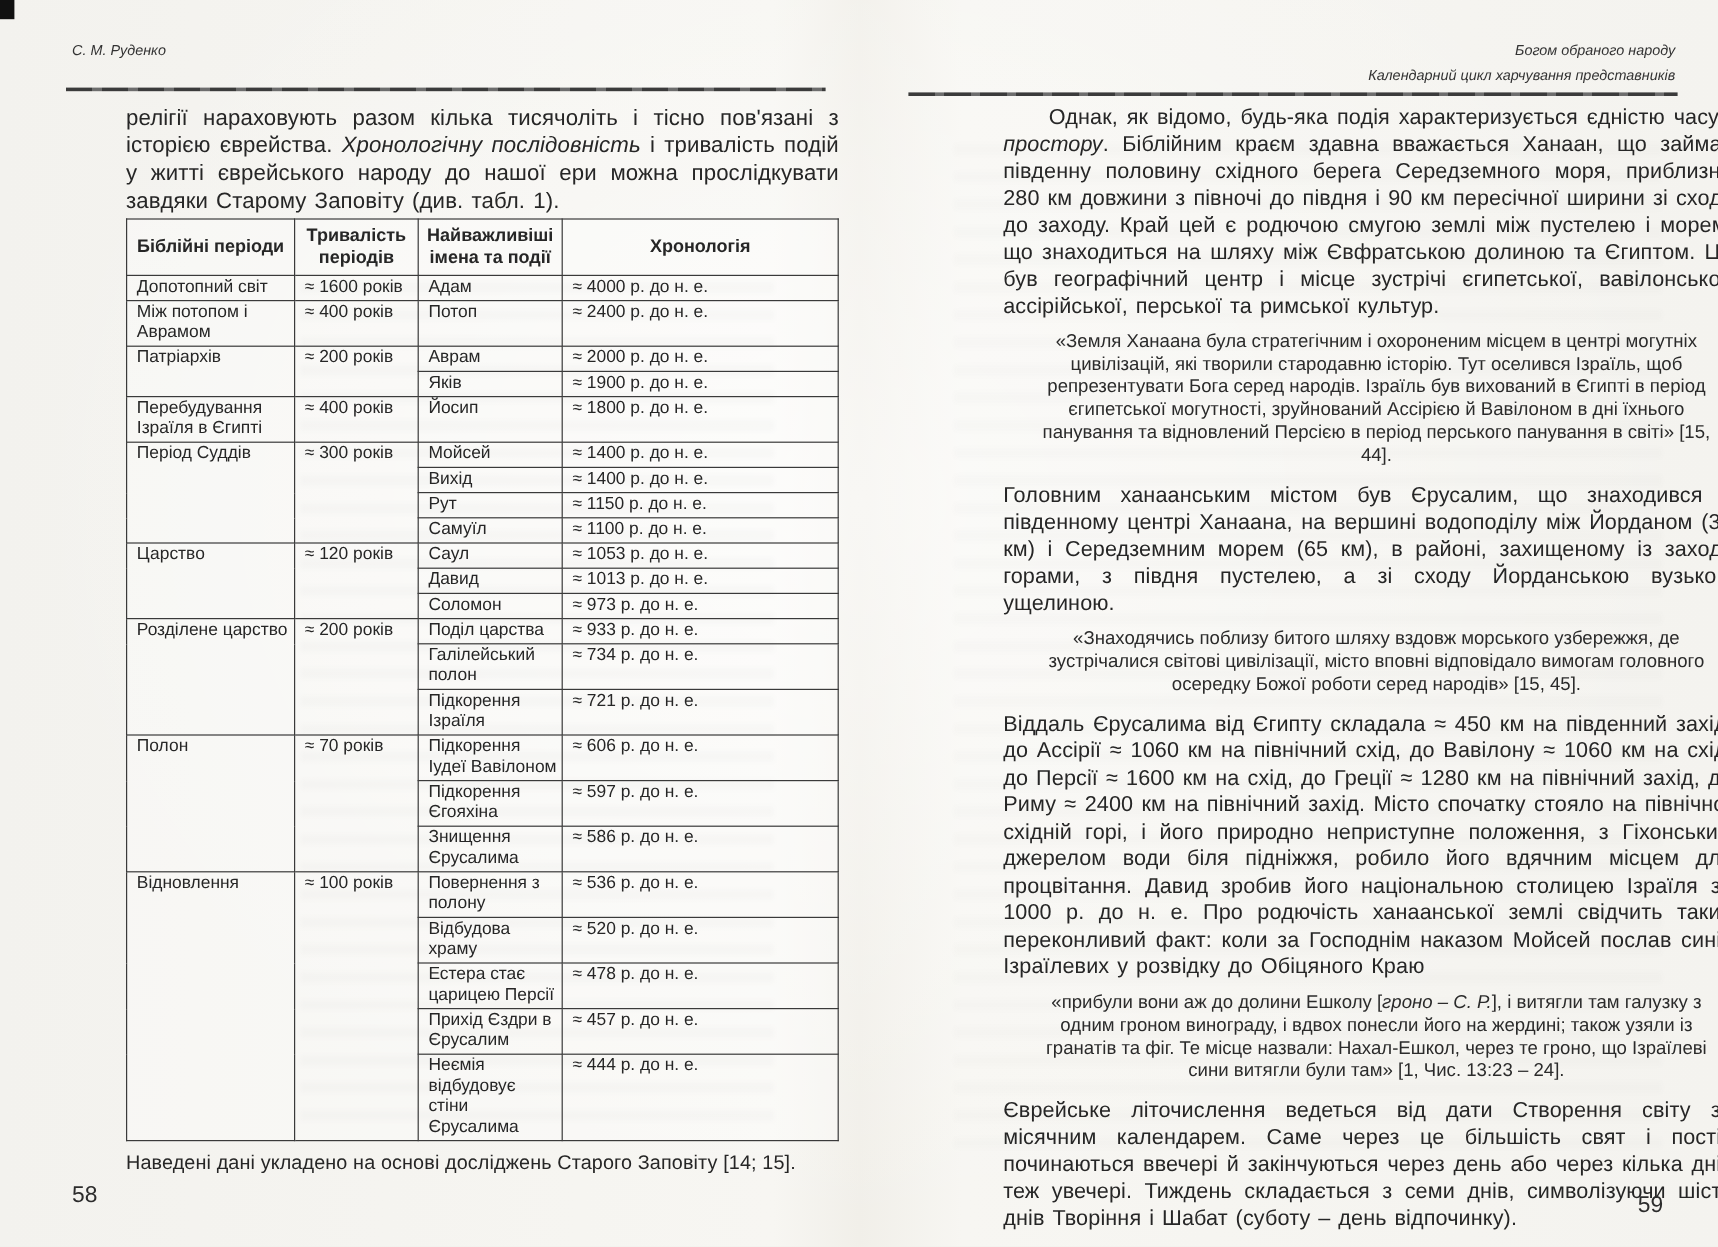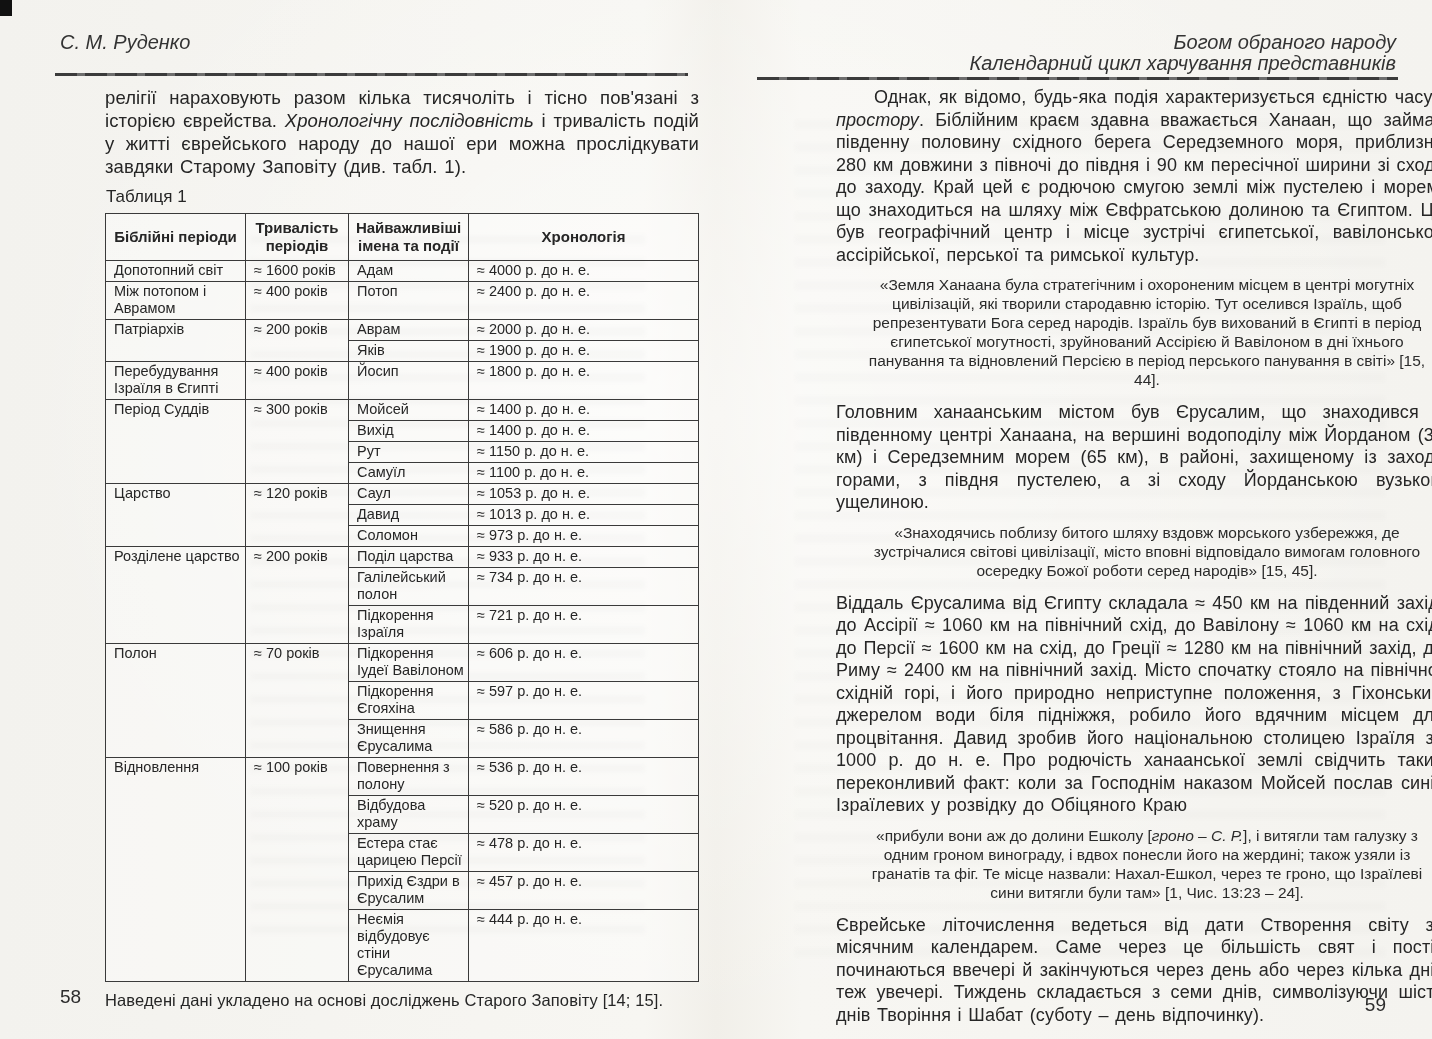--- a/index.html
+++ b/index.html
@@ -31,21 +31,21 @@
 
   .page-header-rule{
     position:absolute;height:3px;z-index:2;
     background:repeating-linear-gradient(90deg,#3b3b3b 0 22px,#6d6d6d 22px 30px);
   }
   .rule-left {left:55px;  top:73px; width:633px;}
   .rule-right{left:757px; top:77px; width:641px;}
 
   .running-head{
     position:absolute;top:32px;z-index:2;
-    font-style:italic;font-size:20px;line-height:21px;color:#333;
+    font-style:italic;font-size:12px;line-height:21px;color:#333;
   }
   .head-left{left:60px;}
   .head-right{right:36px;text-align:right;}
 
   .page-col{position:absolute;z-index:1;padding-left:48px;}
   .left-col {left:57px; top:86px; width:594px;}
   .right-col{left:788px;top:86px; width:608px;}
 
   .para{
     font-size:18px;line-height:22.5px;
@@ -99,21 +99,20 @@
     <div>Календарний цикл харчування представників</div>
   </div>
   <div class="page-header-rule rule-left"></div>
   <div class="page-header-rule rule-right"></div>
 
   <div class="page-col left-col">
     <div id="intro-host">
         <div class="para"><span>релігії нараховують разом кілька тисячоліть і тісно пов'язані з історією єврейства. </span><span class="it">Хронологічну послідовність</span><span> і тривалість подій у житті єврейського народу до нашої ери можна прослідкувати завдяки Старому Заповіту (див. табл. 1).</span></div>
       </div>
 
-    <div class="table-caption">Таблиця 1</div>
 
     <table class="chrono">
       <colgroup>
         <col style="width:140px">
           <col style="width:103px">
         <col style="width:120px">
           <col style="width:230px">
       </colgroup>
       <thead>
         <tr>

